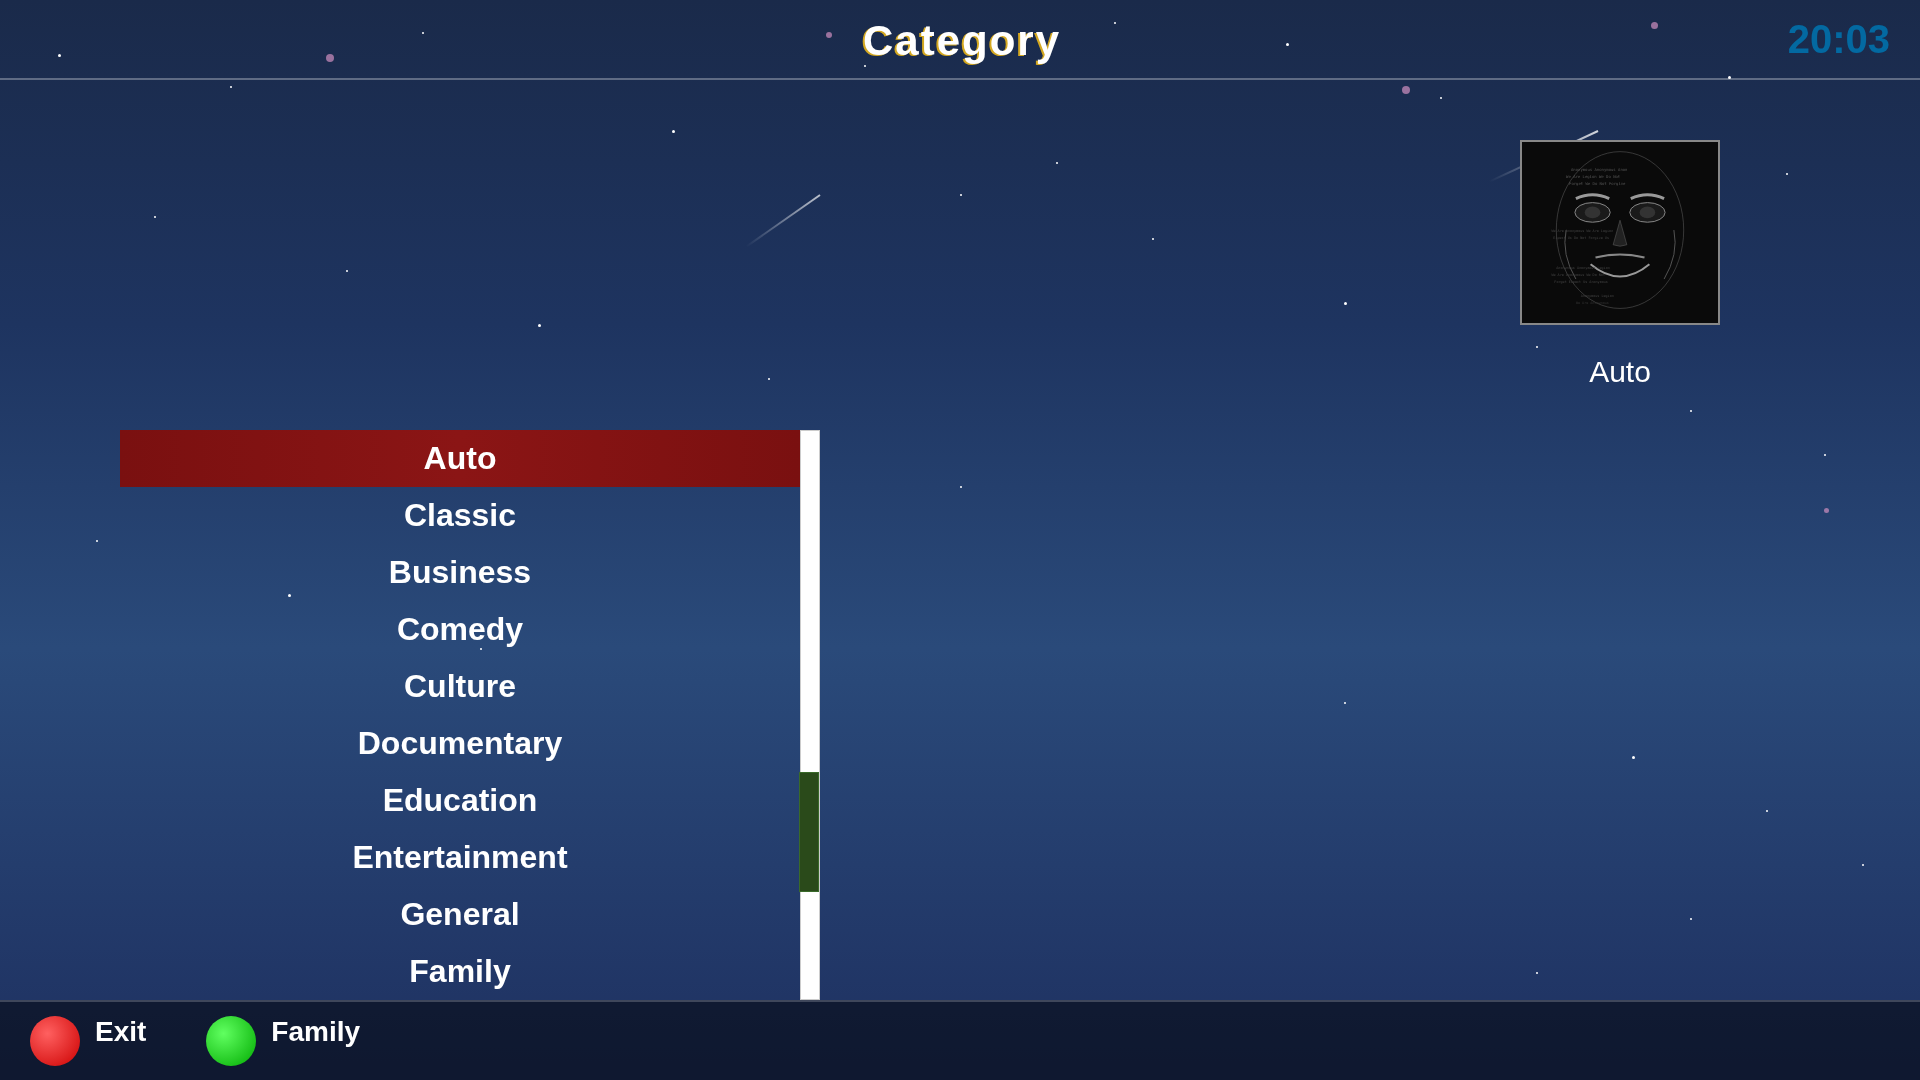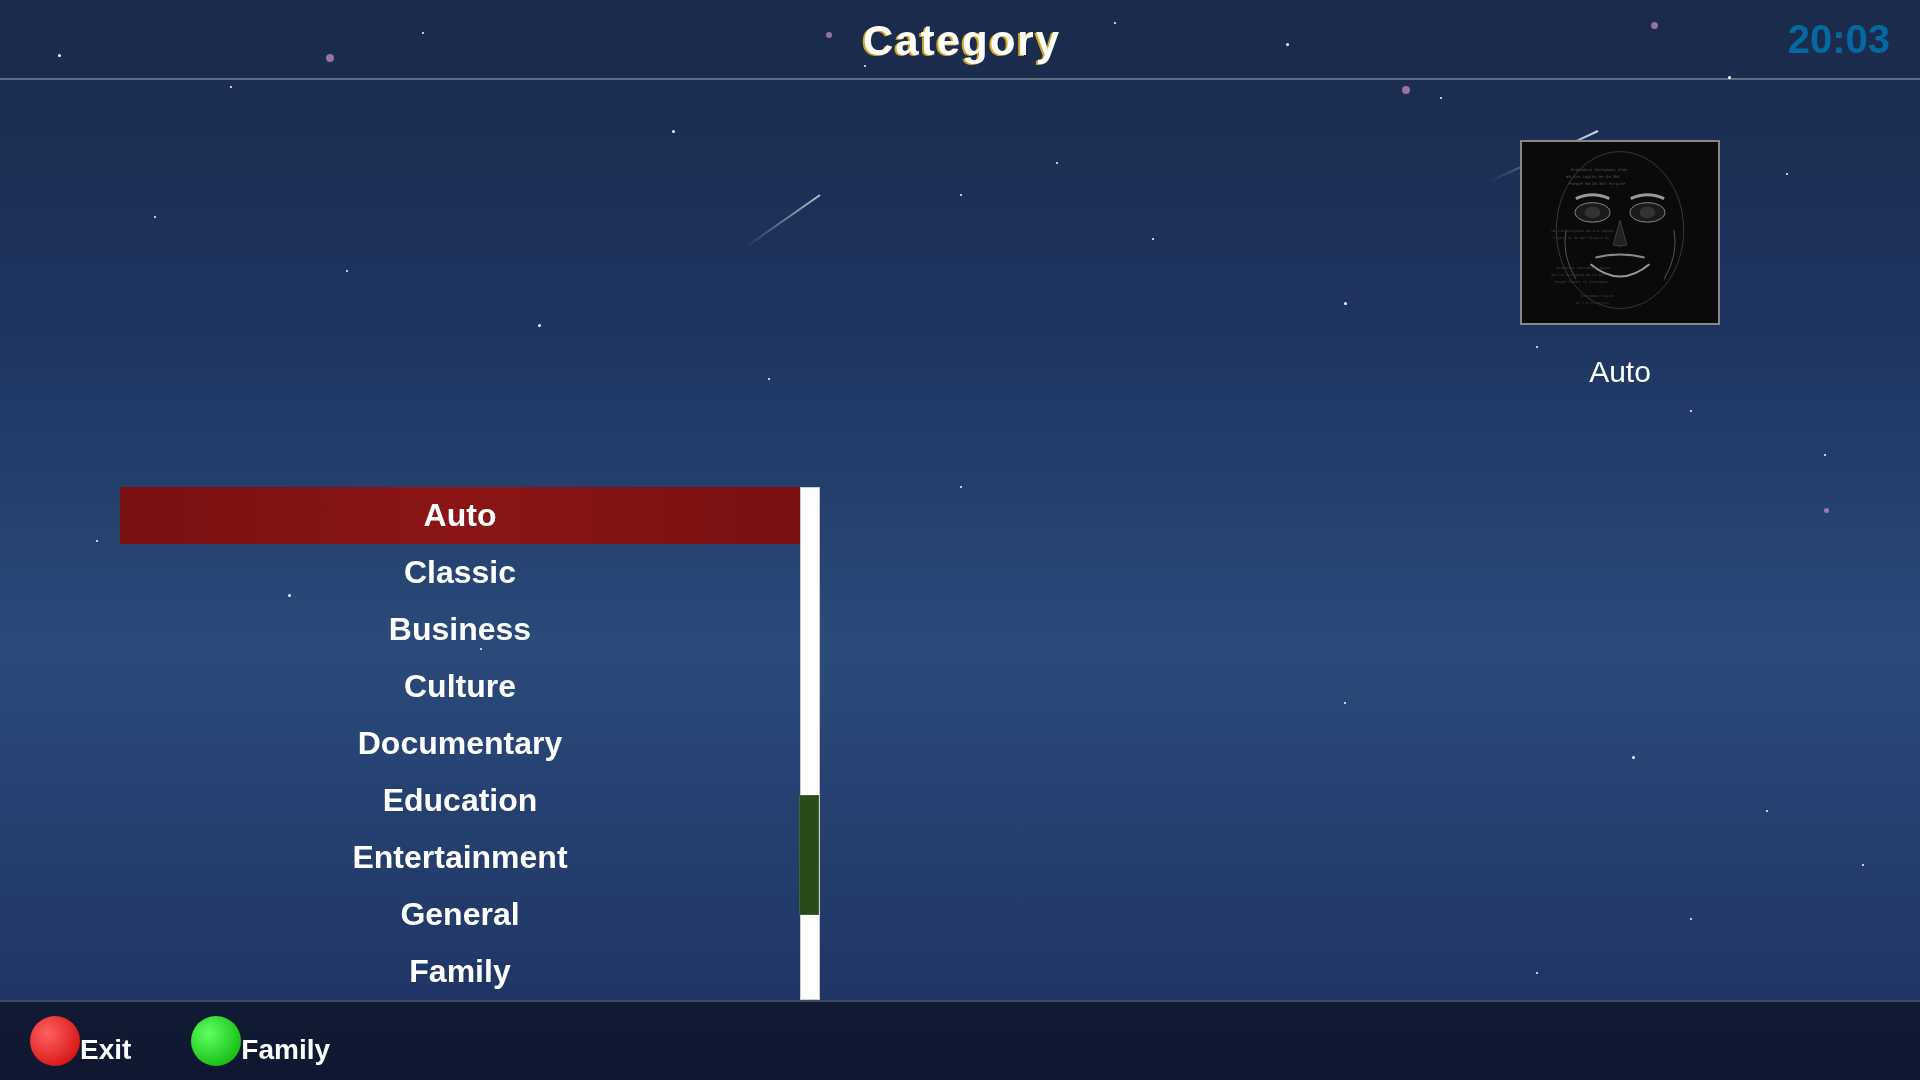--- a/index.html
+++ b/index.html
@@ -187,21 +187,22 @@
       border-top: 2px solid rgba(255,255,255,0.2);
       display: flex;
       align-items: center;
       padding: 0 30px;
       gap: 60px;
       z-index: 10;
     }
 
     .bottom-btn {
       display: flex;
-      align-items: flex-end;
+      align-items: flex-start;
+      gap: 15px;
       cursor: pointer;
     }
 
     .circle-btn {
       width: 50px;
       height: 50px;
       border-radius: 50%;
     }
 
     .circle-red { background: radial-gradient(circle at 35% 35%, #ff6060, #cc0000); }
@@ -268,20 +269,21 @@
   <div class="clock">20:03</div>
 </div>
 
 <div class="main">
 
   <div class="category-list-container">
     <ul class="category-list" id="category-list">
     <li class="category-item active">Auto</li>
         <li class="category-item">Classic</li>
         <li class="category-item">Business</li>
+        <li class="category-item">Comedy</li>
         <li class="category-item">Culture</li>
         <li class="category-item">Documentary</li>
         <li class="category-item">Education</li>
         <li class="category-item">Entertainment</li>
         <li class="category-item">General</li>
         <li class="category-item">Family</li>
       </ul>
     <div class="scrollbar-track">
       <div class="scrollbar-thumb"></div>
     </div>

